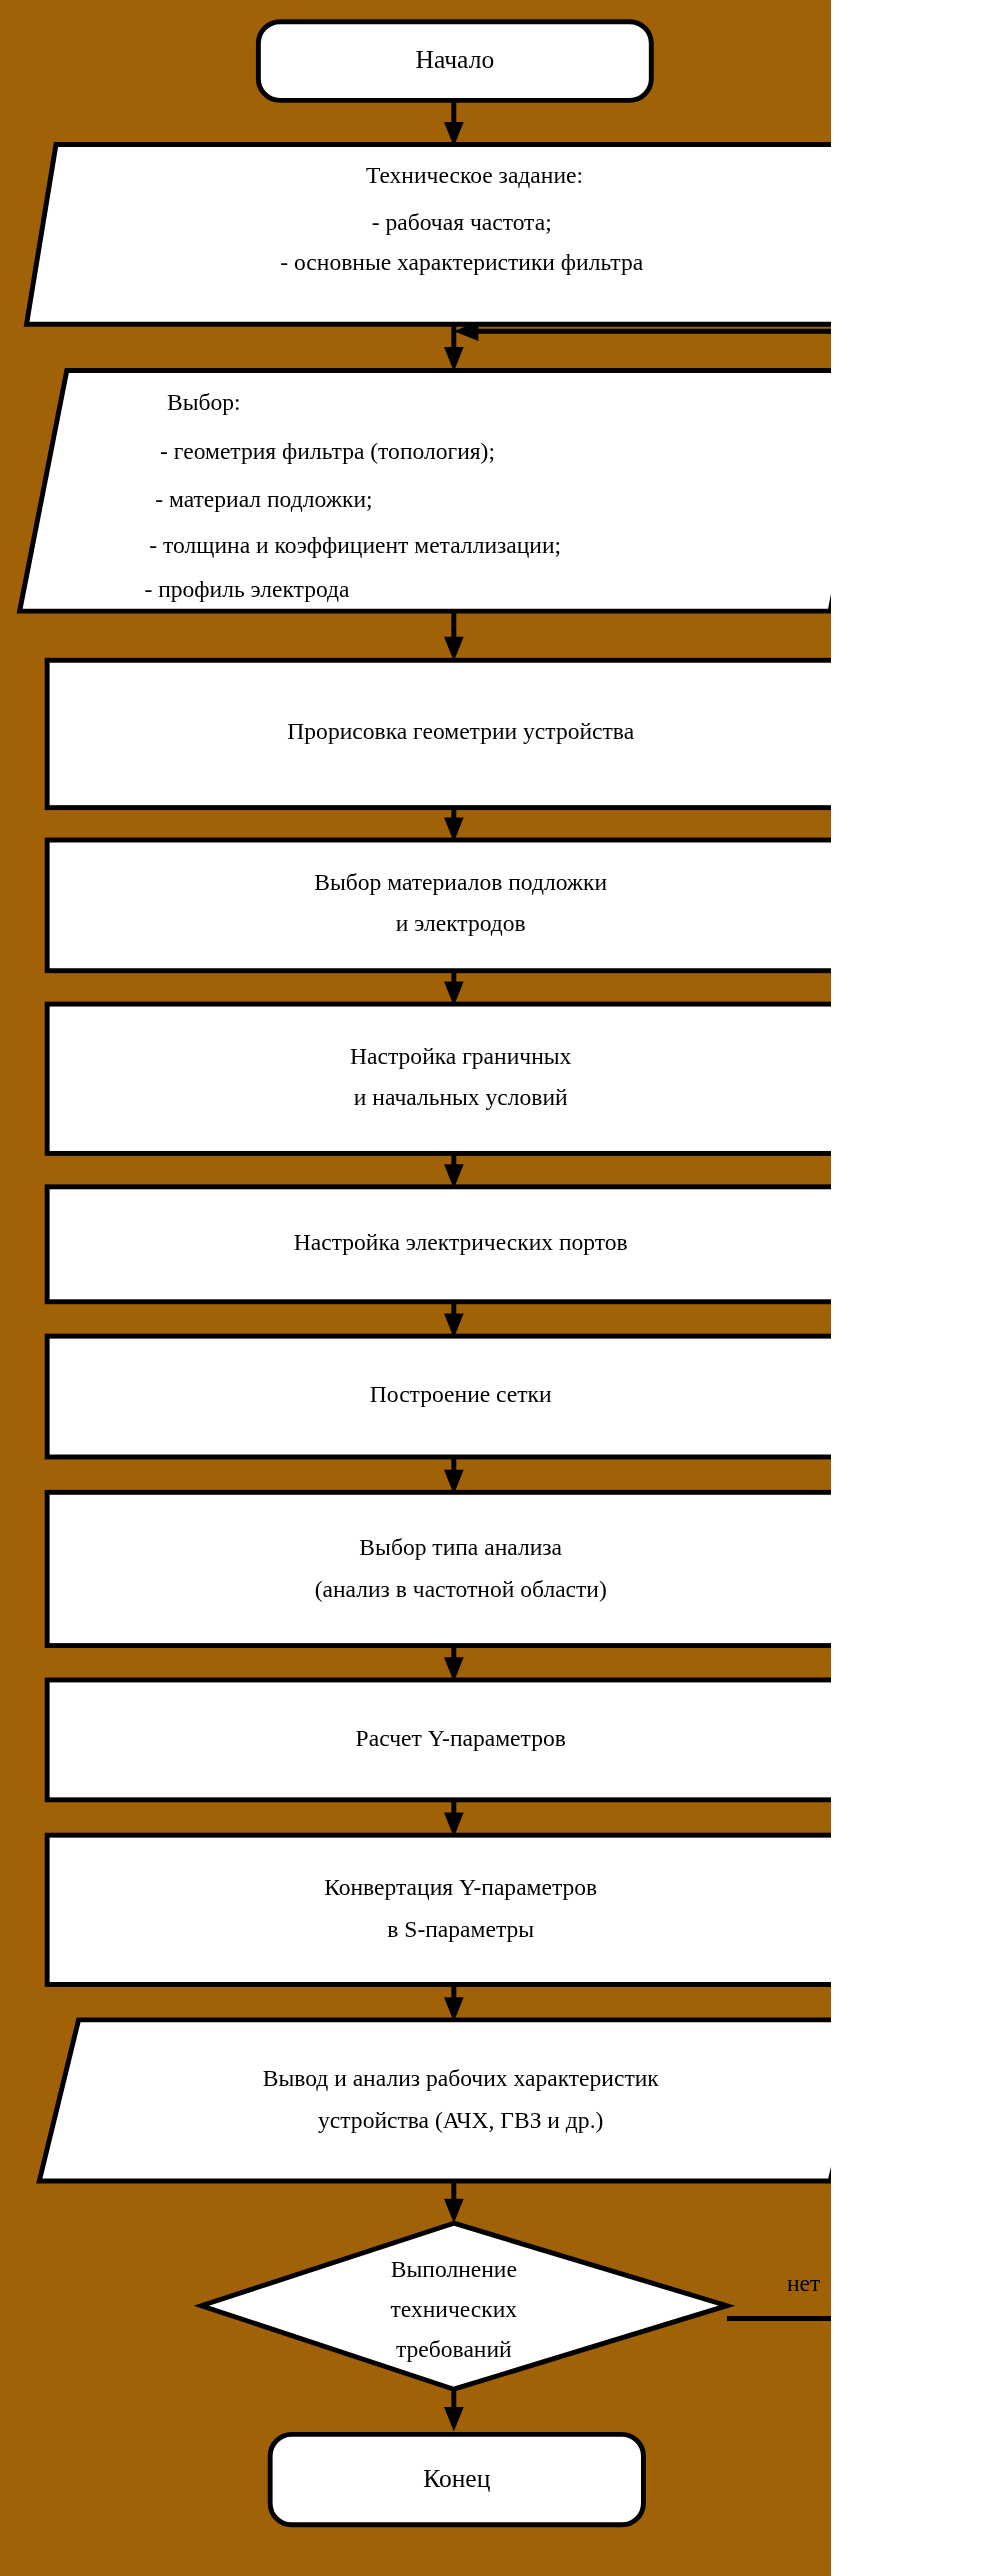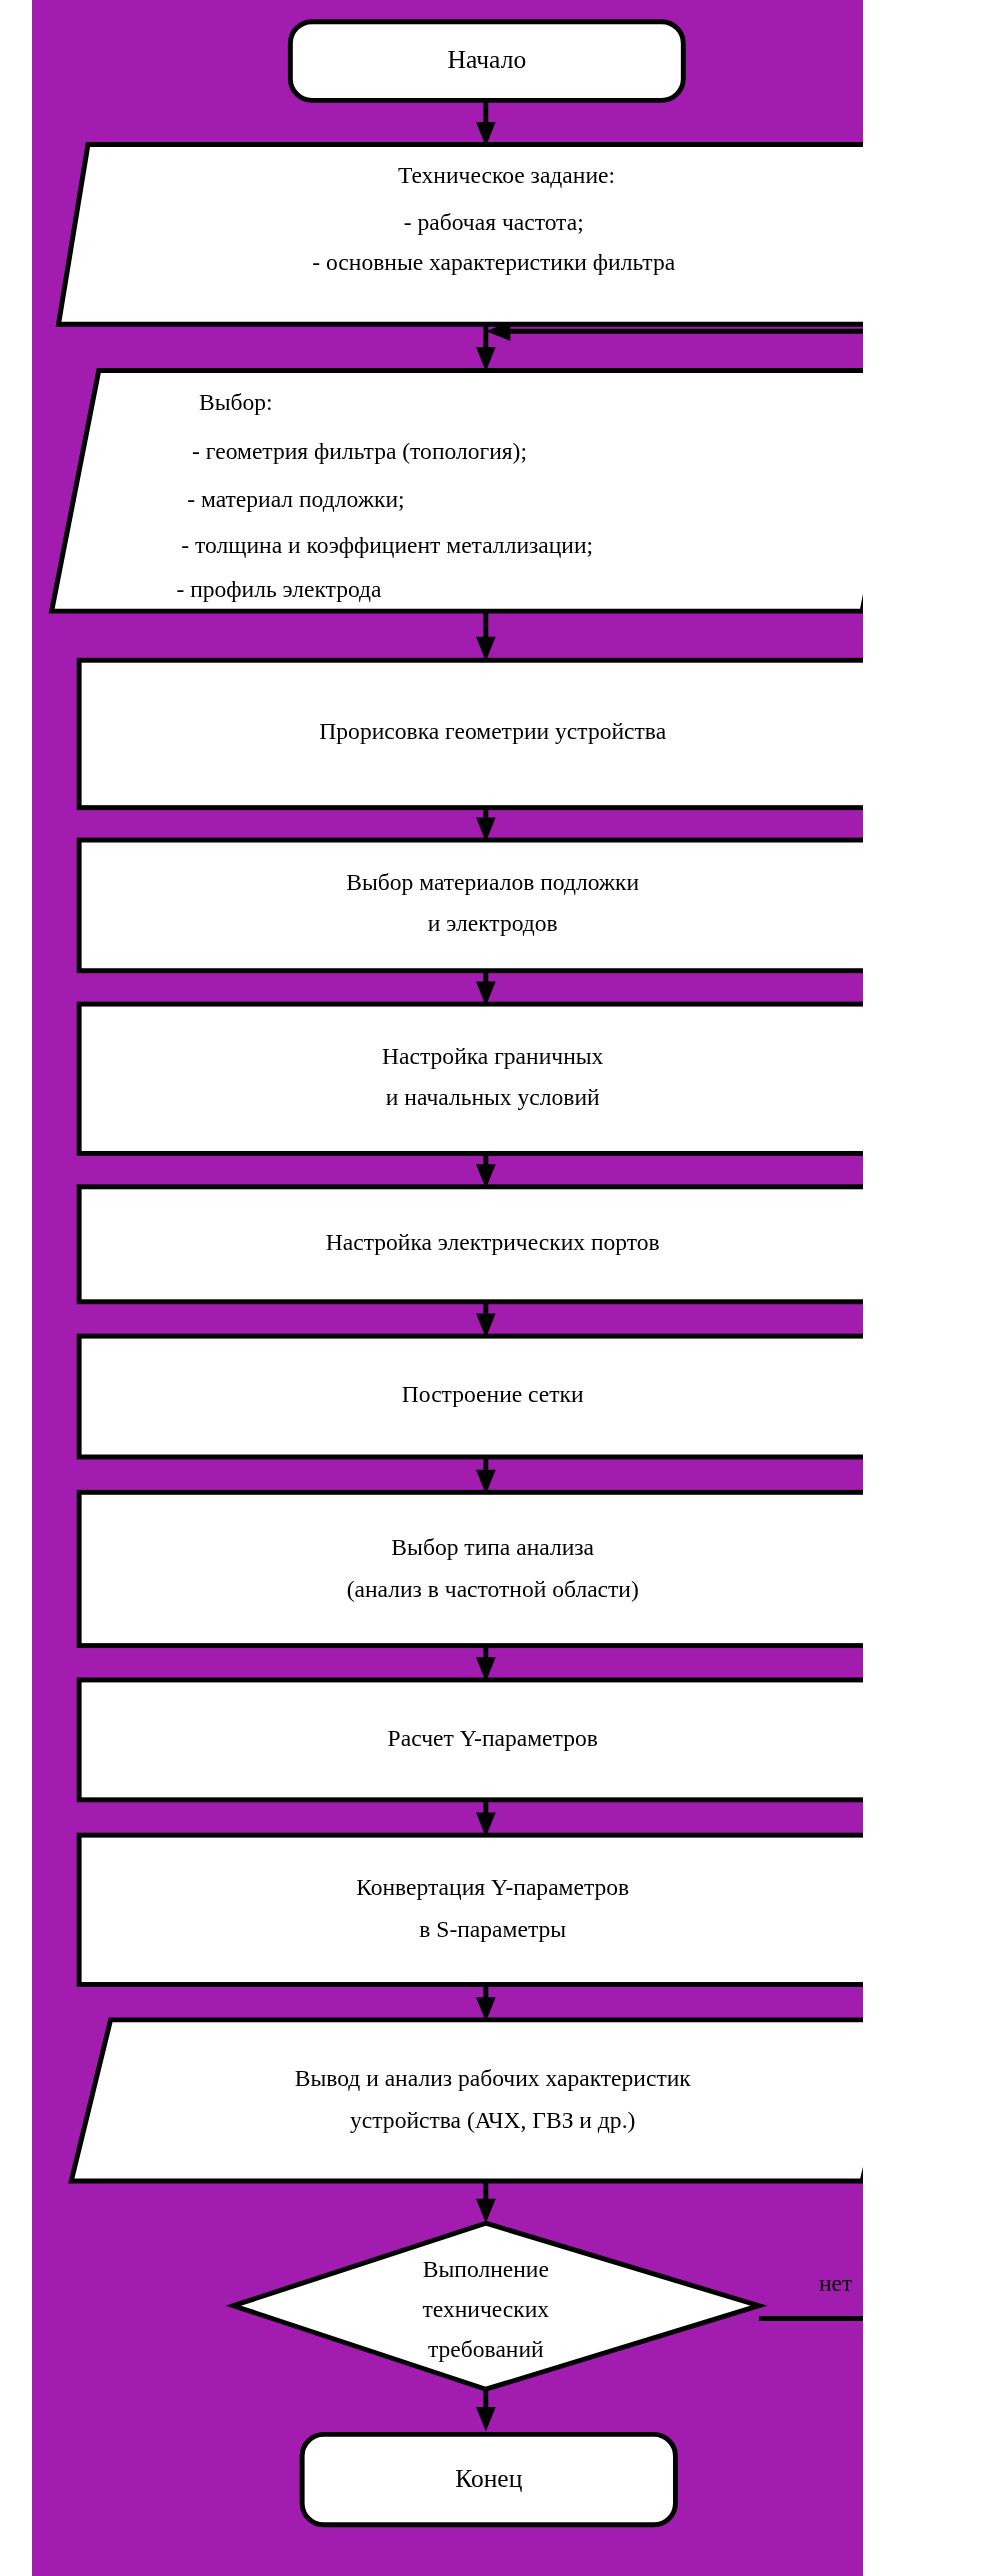--- a/index.html
+++ b/index.html
@@ -8,23 +8,22 @@
     background: #ffffff;
   }
   body {
     font-family: "Liberation Serif", "DejaVu Serif", serif;
     color: #000000;
   }
   #canvas {
     position: relative;
     width: 831px;
     height: 2576px;
-    background: #a21caf;
+    background: #a16207;
     overflow: hidden;
-    margin-left: 32px;
   }
   #flow-svg {
     position: absolute;
     top: 0;
     left: 0;
     width: 1002px;
     height: 2576px;
   }
   .node-text {
     font-family: "Liberation Serif", "DejaVu Serif", serif;

